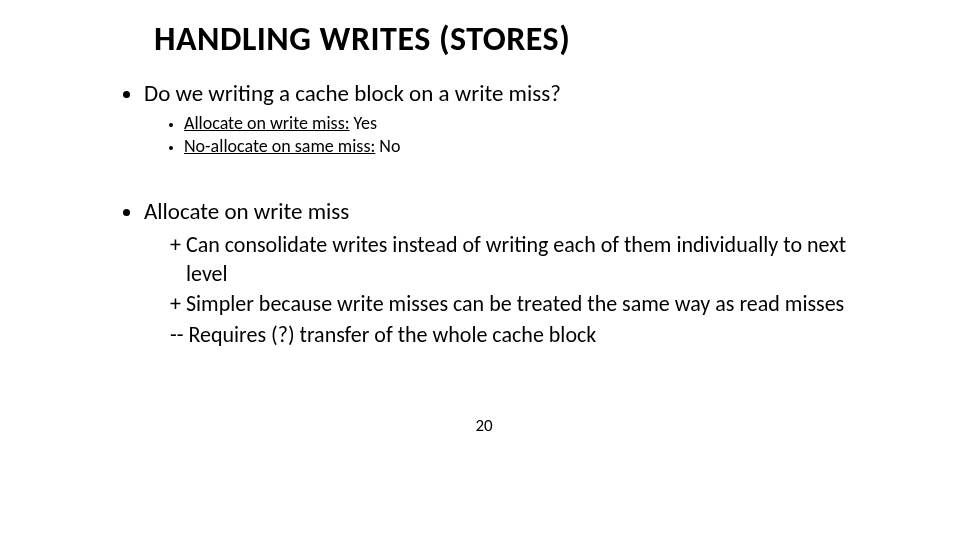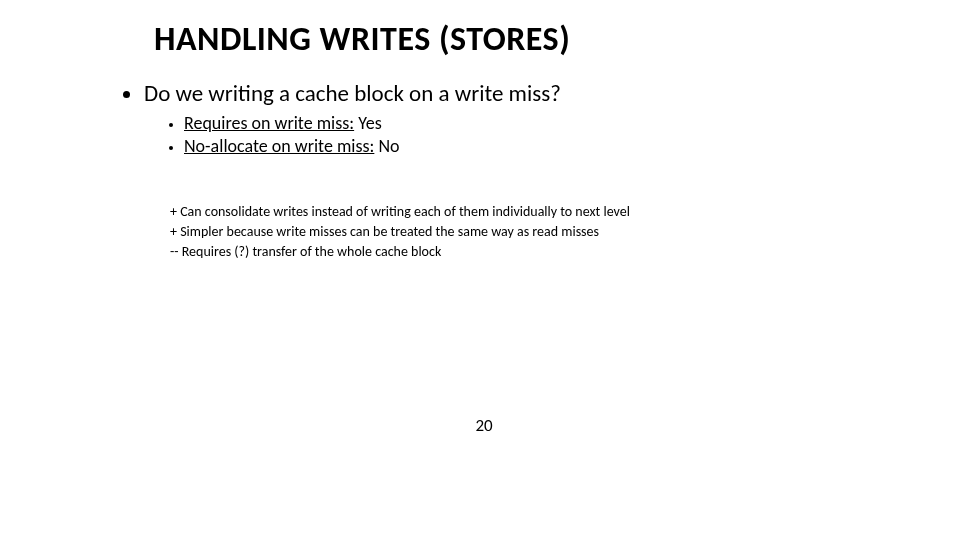--- a/index.html
+++ b/index.html
@@ -45,21 +45,21 @@
     line-height: 1.3;
   }
   ul.level2 > li::marker {
     font-size: 14px;
   }
   .underline {
     text-decoration: underline;
   }
   .subpoints {
     margin: 6px 0 0 30px;
-    font-size: 14px;
+    font-size: 22px;
     line-height: 1.3;
   }
   .subpoint {
     text-indent: -16px;
     padding-left: 36px;
     margin-bottom: 2px;
   }
   .gap-lg { height: 34px; }
   .gap-md { height: 30px; }
   .pagenum {
@@ -76,33 +76,38 @@
 
 <div class="slide">
 
   <h1 class="title">HANDLING WRITES (STORES)</h1>
 
   <ul class="level1">
     <li>
       <span>Do we writing a cache block on a write miss?</span>
       <ul class="level2">
         <li>
-          <span class="underline">Requires on write miss:</span>
+          <span class="underline">Allocate on write miss:</span>
           <span>Yes</span>
         </li>
         <li>
-          <span class="underline">No-allocate on write miss:</span>
+          <span class="underline">No-allocate on same miss:</span>
           <span>No</span>
         </li>
       </ul>
     </li>
   </ul>
 
   <div class="gap-lg"></div>
 
+  <ul class="level1">
+    <li>
+      <span>Allocate on write miss</span>
+    </li>
+  </ul>
   <div class="subpoints">
     <div class="subpoint">+ Can consolidate writes instead of writing each of them individually to next level</div>
     <div class="subpoint">+ Simpler because write misses can be treated the same way as read misses</div>
     <div class="subpoint">-- Requires (?) transfer of the whole cache block</div>
   </div>
 
   <div class="gap-md"></div>
 
 
   <div class="pagenum">20</div>

